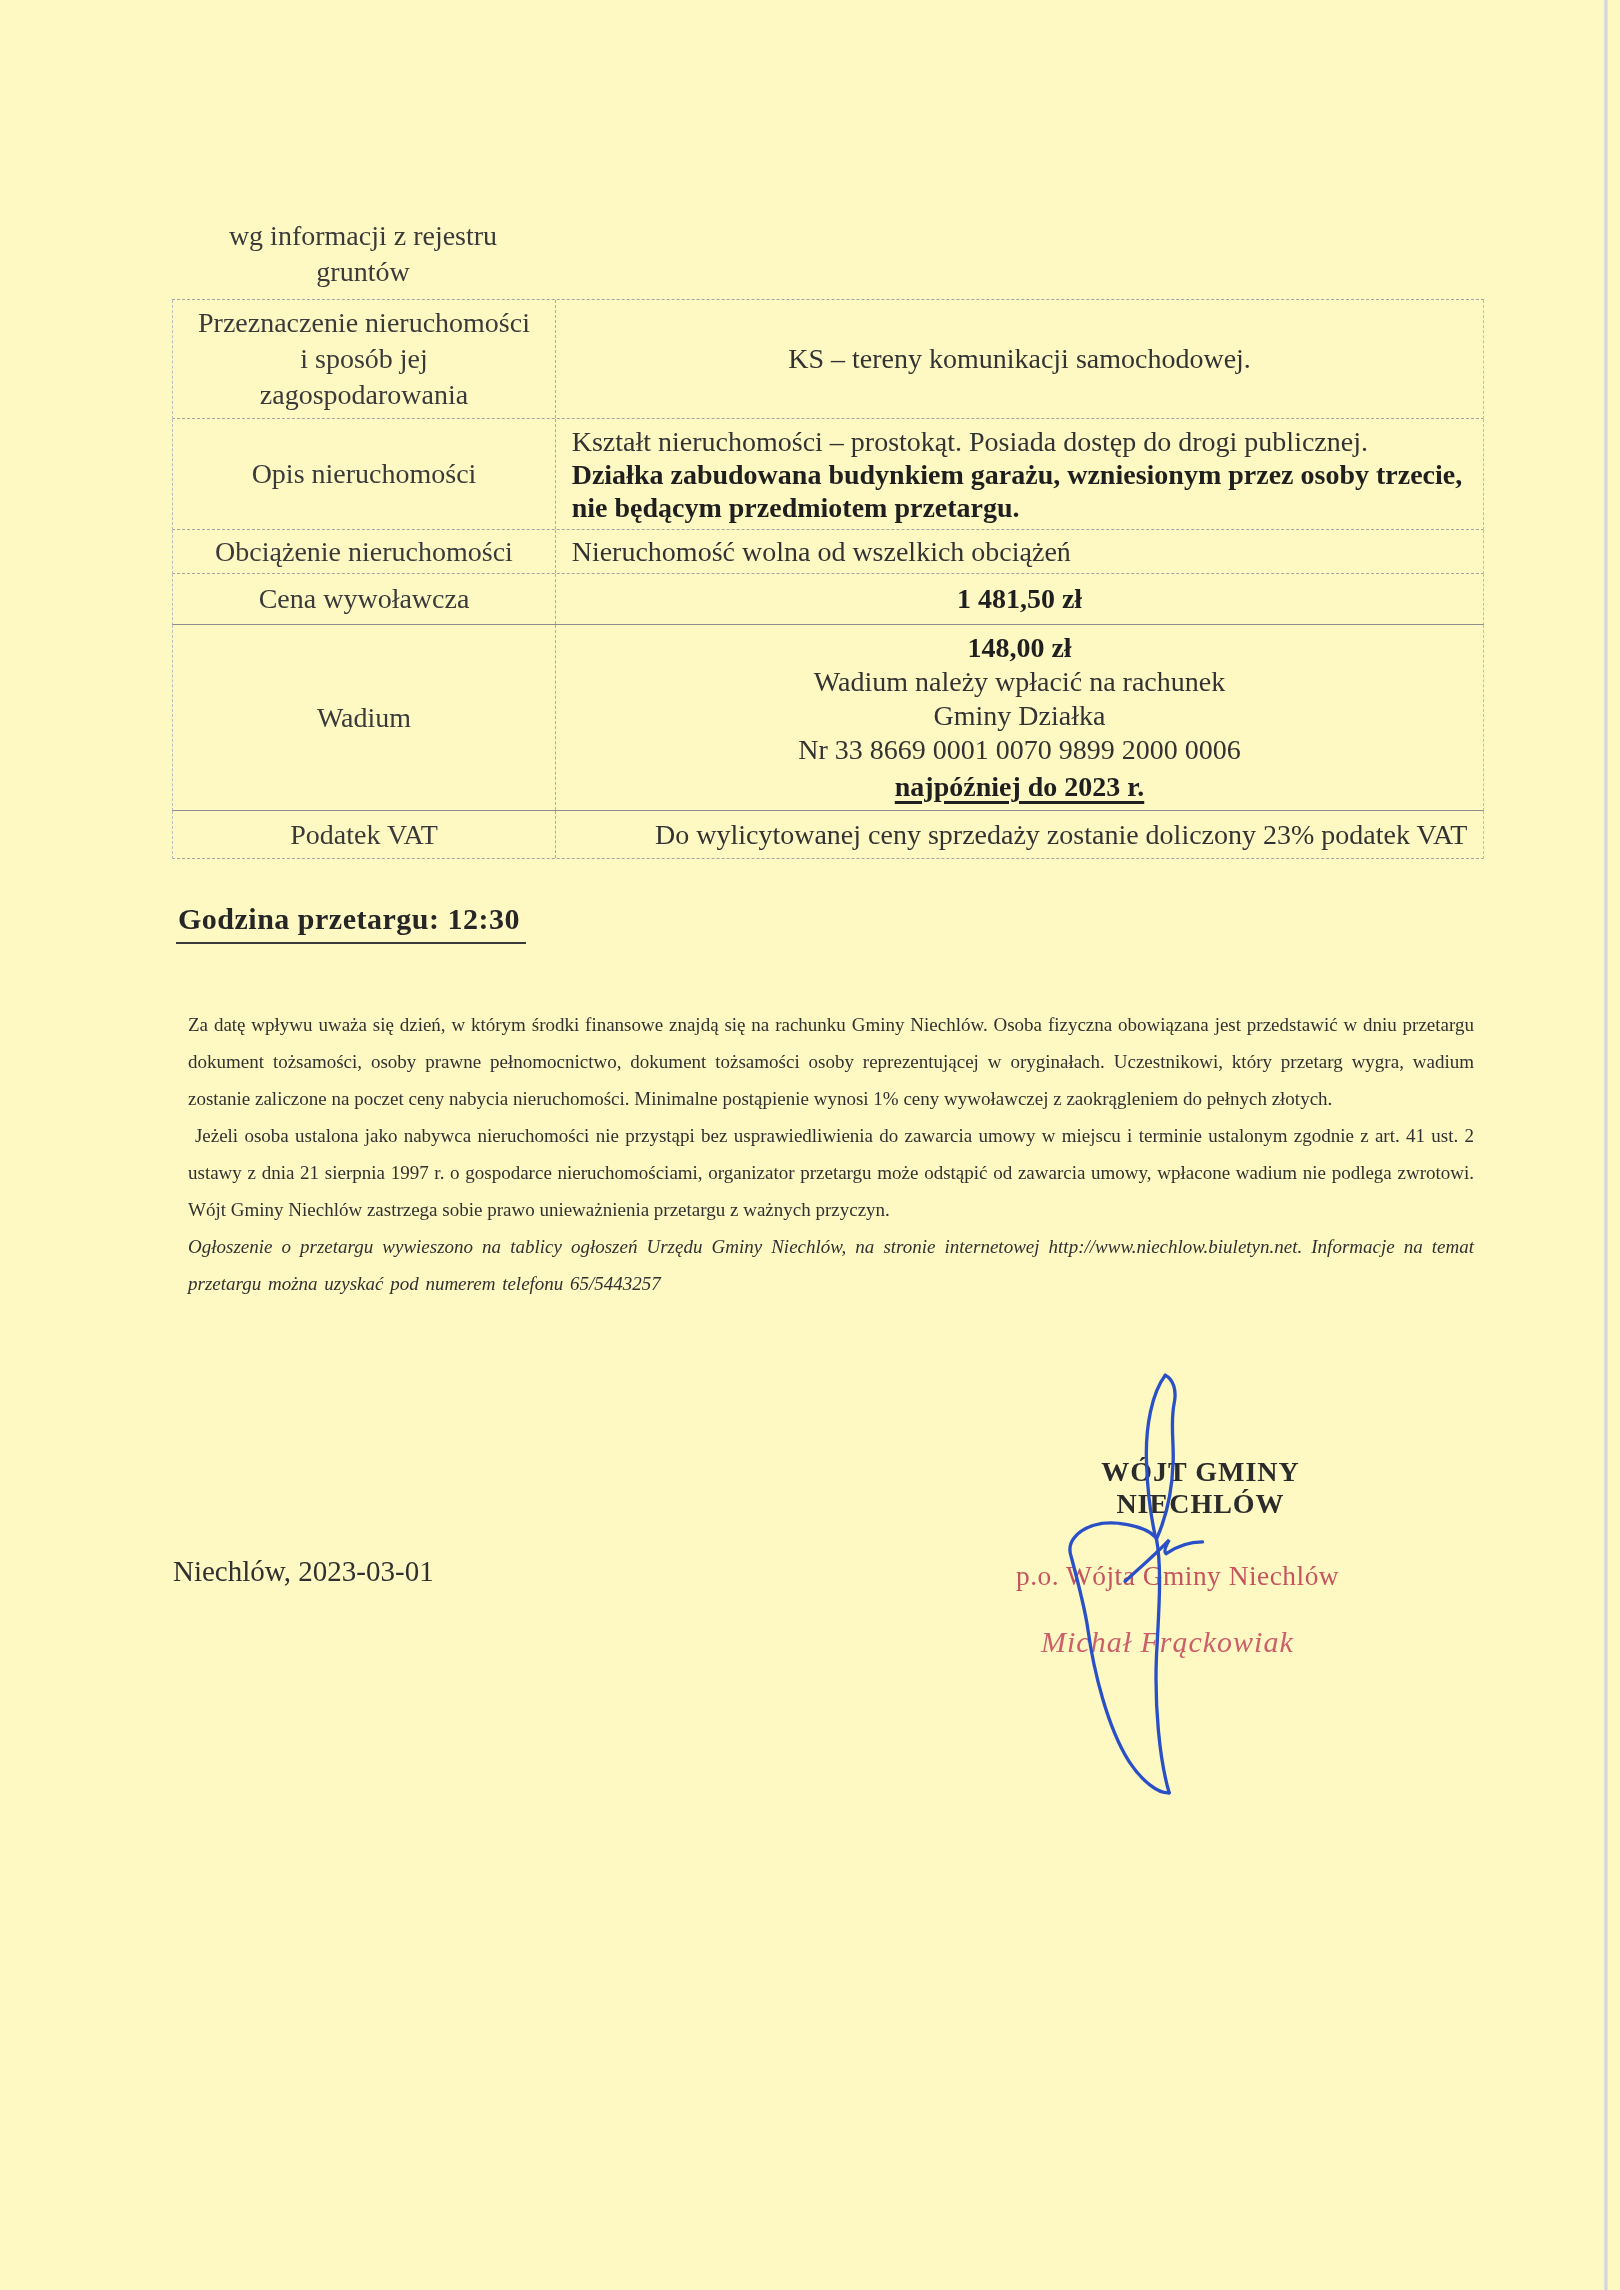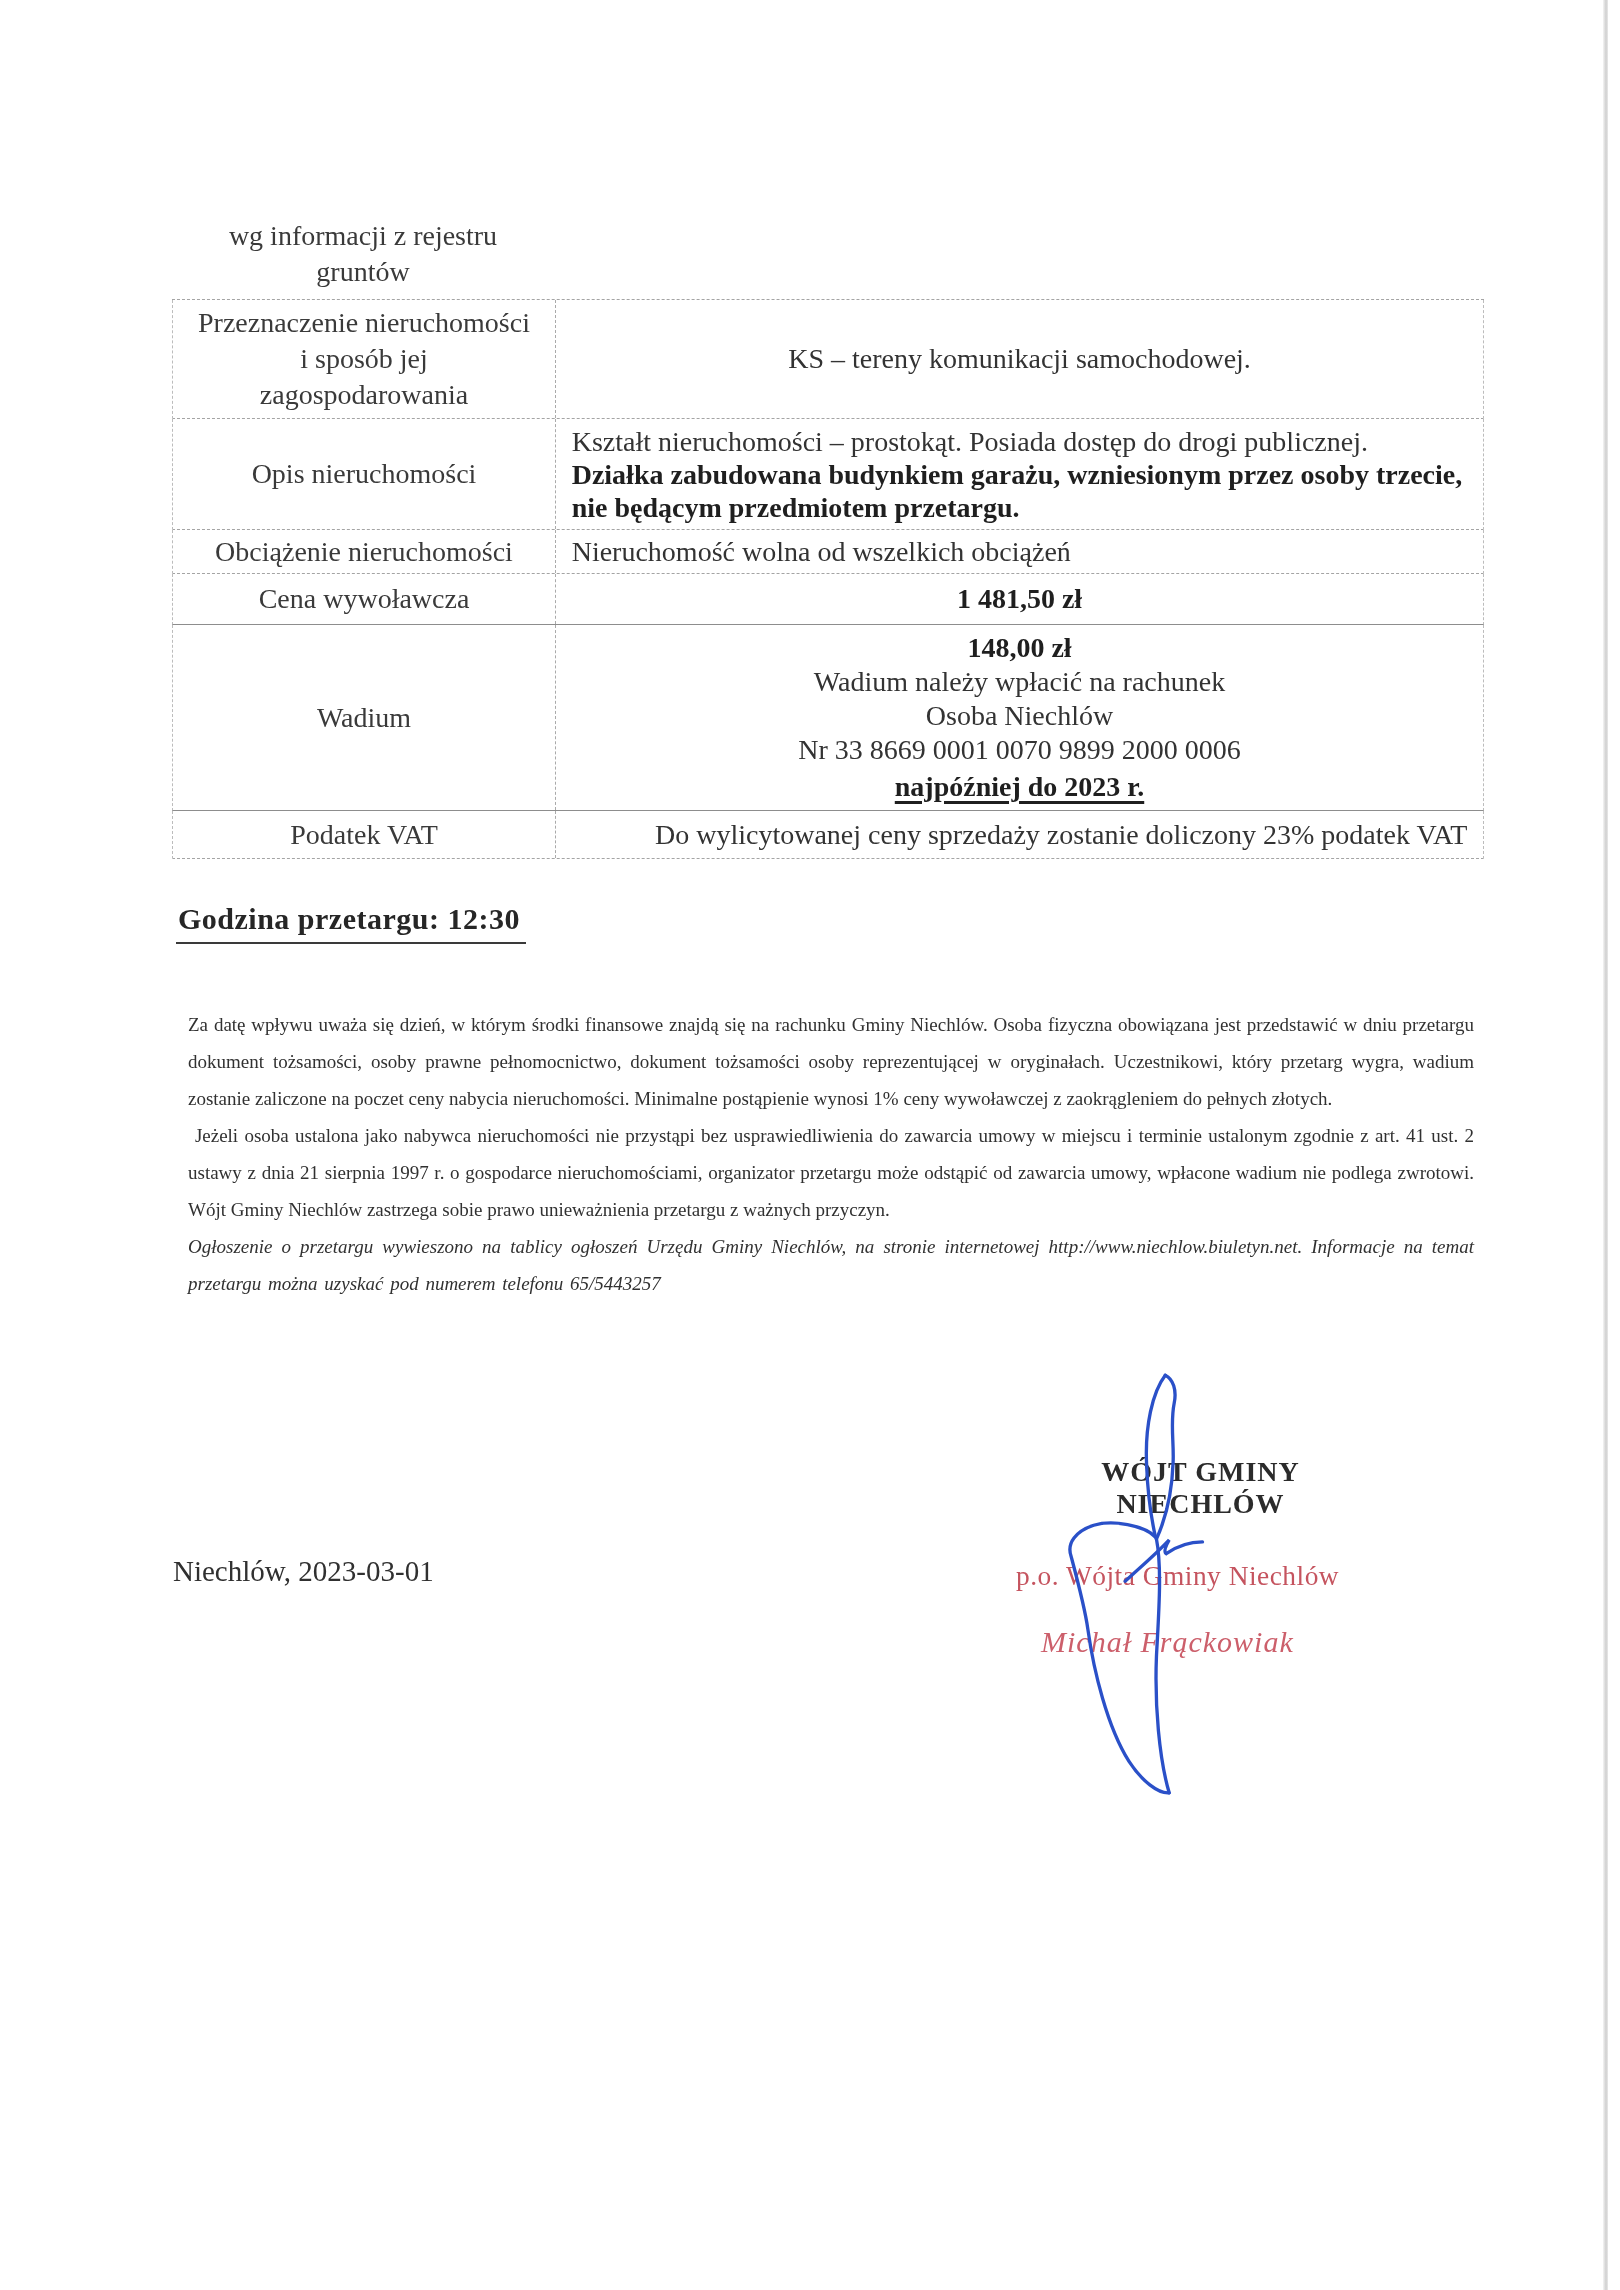--- a/index.html
+++ b/index.html
@@ -1,19 +1,19 @@
 <!DOCTYPE html>
 <html><head>
 <meta charset="utf-8">
 <style>
   html,body{margin:0;padding:0;background:#e8e8e8;}
   .page{
     position:relative;
     width:1620px;height:2291px;
-    background:#ffffff;
+    background:#fef9c3;
     font-family:"Liberation Serif","DejaVu Serif",serif;
     color:#2f2f2f;
     overflow:hidden;
   }
   
   .scan-edge{
     position:absolute;top:0;right:11.8px;width:4.9px;height:100%;
     background:linear-gradient(to right,#f4f4f4,#cfcfcf 60%,#e9e9e9);
   }
   
@@ -136,21 +136,21 @@
       </div>
     </div>
 
     <div class="t-row solid-bottom with-sides" style="height:186px;">
       <div class="cell-l">
         <div>Wadium</div>
       </div>
       <div class="cell-r divided centered lh35">
         <div class="bold">148,00 zł</div>
         <div>Wadium należy wpłacić na rachunek</div>
-        <div>Osoba Niechlów</div>
+        <div>Gminy Działka</div>
         <div>Nr 33 8669 0001 0070 9899 2000 0006</div>
         <div style="margin-top:3.9px;"><span class="u-bold">najpóźniej do 2023 r.</span></div>
       </div>
     </div>
 
     <div class="t-row dash-bottom with-sides" style="height:48px;">
       <div class="cell-l">
         <div>Podatek VAT</div>
       </div>
       <div class="cell-r divided" style="padding-left:23.5px;text-align:right;">

